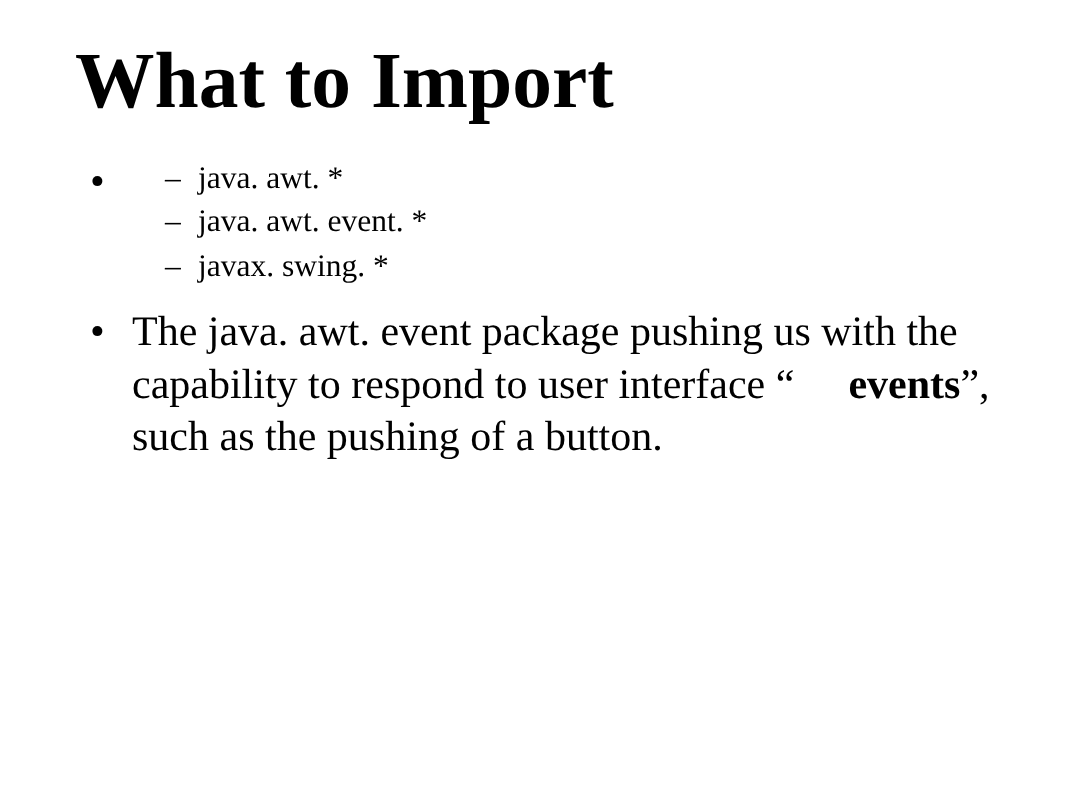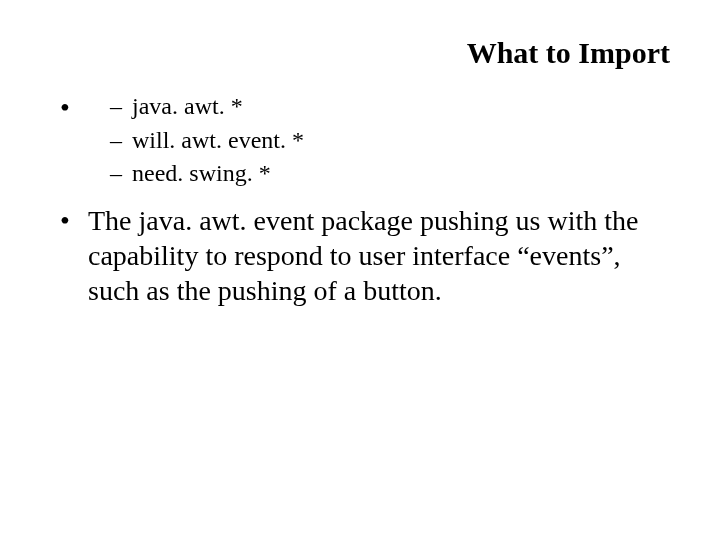--- a/index.html
+++ b/index.html
@@ -11,24 +11,24 @@
     font-family: "Times New Roman", Times, serif;
     color: #000;
   }
   .slide {
     box-sizing: border-box;
     width: 720px;
     height: 540px;
     padding: 20px 50px 0 50px;
   }
   .title {
-    text-align: right;
+    text-align: left;
     font-weight: bold;
-    font-size: 30px;
-    margin: 16px 0 20px 0;
+    font-size: 53px;
+    margin: 4px 0 20px 0;
   }
   ul.level1 {
     list-style: none;
     padding: 0;
     margin: 0 0 0 10px;
   }
   ul.level1 > li {
     position: relative;
     font-size: 28px;
     line-height: 1.25;
@@ -42,45 +42,46 @@
     top: 0;
     font-size: 28px;
   }
   ul.level2 {
     list-style: none;
     padding: 0;
     margin: 8px 0 12px 22px;
   }
   ul.level2 > li {
     position: relative;
-    font-size: 24px;
+    font-size: 21px;
     line-height: 1.4;
     padding-left: 22px;
   }
   ul.level2 > li::before {
     content: "–";
     position: absolute;
     left: 0;
     top: 0;
   }
   .bold {
-    font-weight: normal;
+    font-weight: bold;
+    margin-left: 36px;
   }
 </style>
 </head>
 <body>
 
 <div class="slide">
   <div class="title">What to Import</div>
 
   <ul class="level1">
     <li>
       <ul class="level2">
         <li>java. awt. *</li>
-        <li>will. awt. event. *</li>
-        <li>need. swing. *</li>
+        <li>java. awt. event. *</li>
+        <li>javax. swing. *</li>
       </ul>
     </li>
     <li>
       <span>The java. awt. event package pushing us with the capability to respond to user interface “</span><span class="bold">events</span><span>”, such as the pushing of a button.</span>
     </li>
   </ul>
 </div>
 
 </body></html>

